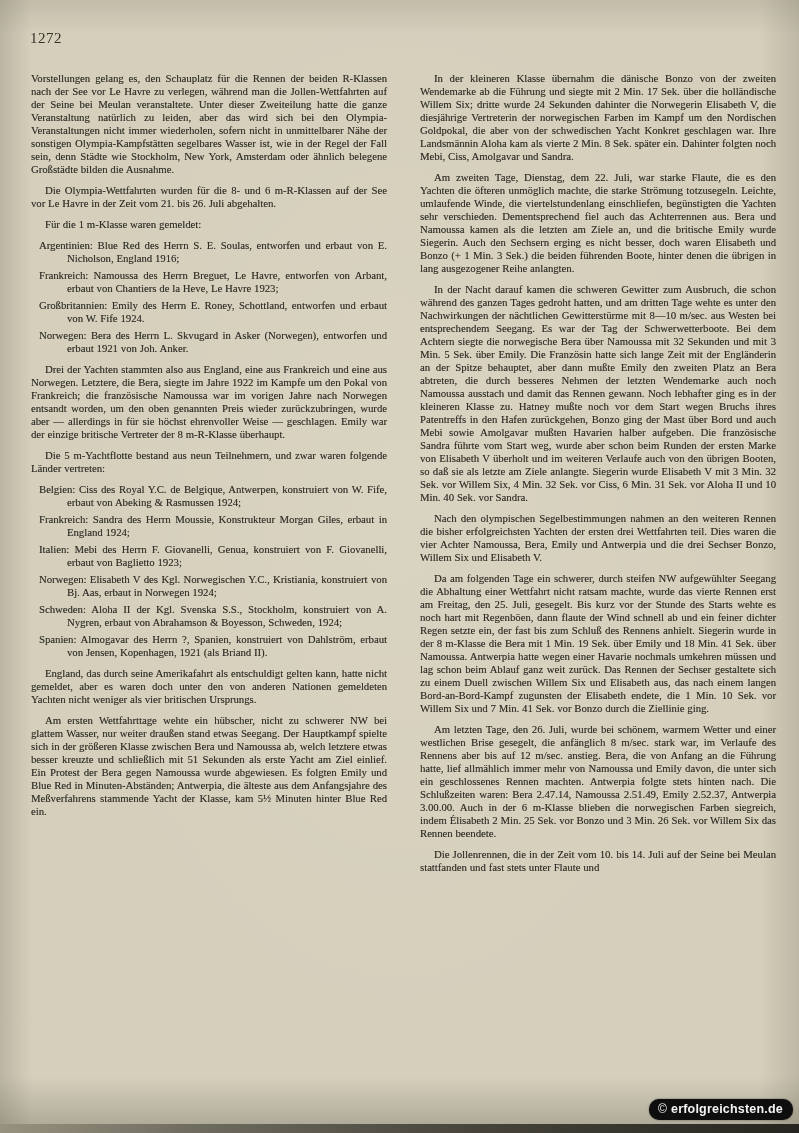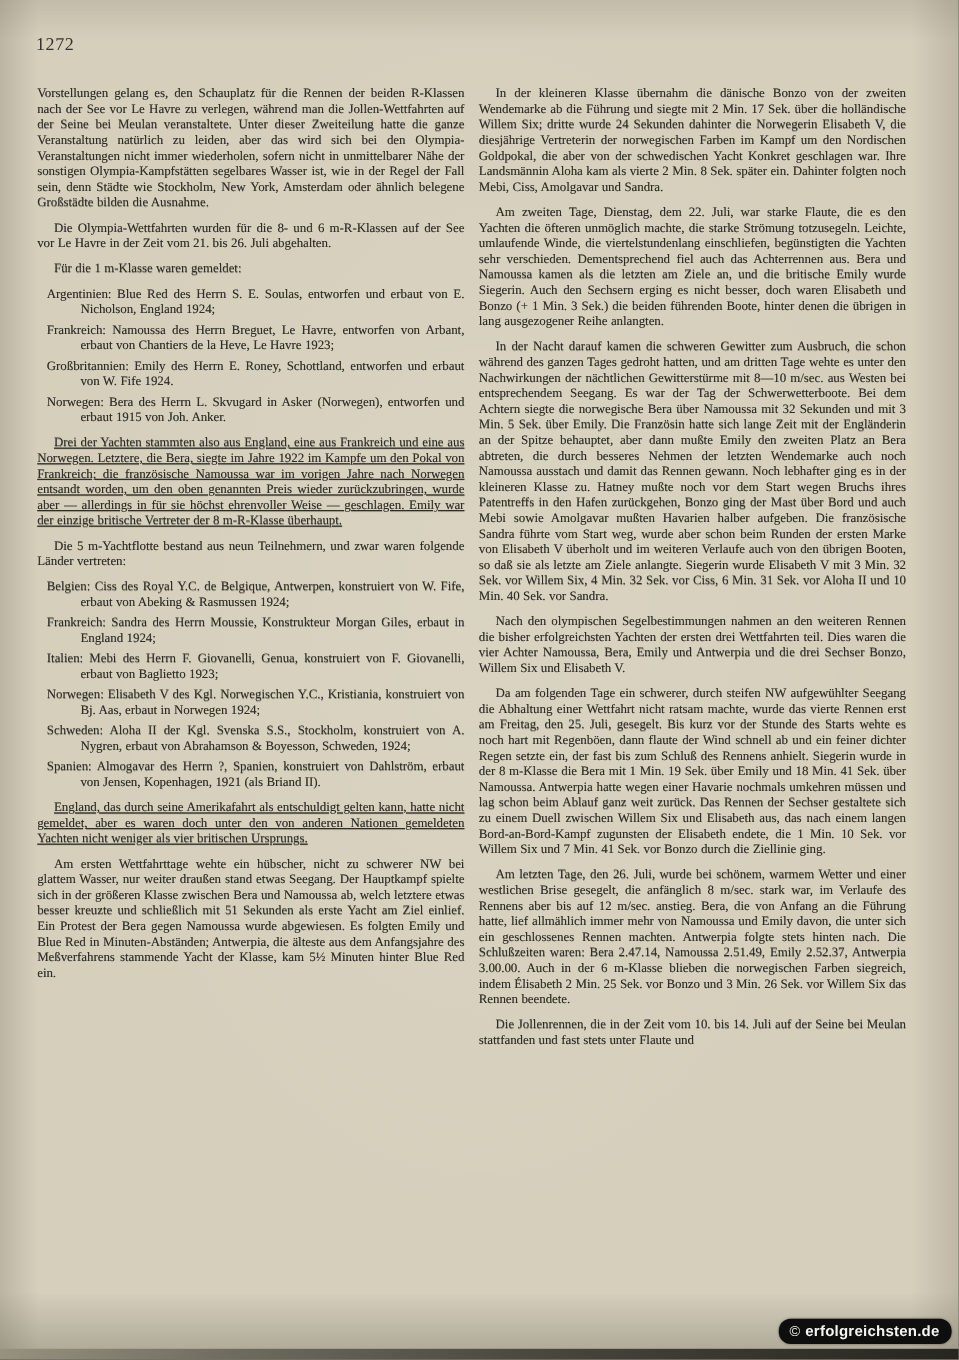--- a/index.html
+++ b/index.html
@@ -28,21 +28,21 @@
     font-size: 15px;
     letter-spacing: 0.5px;
     color: #34322b;
   }
   .content {
     position: absolute;
     top: 72px;
     left: 31px;
     width: 739px;
     display: flex;
-    gap: 12px;
+    gap: 33px;
   }
   .col {
     width: 356px;
     flex: 0 0 356px;
   }
   .para {
     margin: 0 0 8px 0;
     font-size: 10.7px;
     line-height: 13px;
     text-align: justify;
@@ -55,21 +55,20 @@
   .para.flush {
     text-indent: 0;
   }
   .para.entry {
     padding-left: 36px;
     text-indent: -28px;
     margin-bottom: 4px;
   }
   .para.after-entries {
     margin-top: 8px;
-    text-decoration: underline;
   }
   .scan-edge {
     position: absolute;
     left: 0;
     right: 0;
     bottom: 0;
     height: 9px;
     background: linear-gradient(to right, #97927f 0%, #6d6a5e 25%, #45433a 60%, #26251f 100%);
   }
   .watermark {
@@ -100,24 +99,24 @@
 <div class="page">
 
   <div class="page-number">1272</div>
 
   <div class="content">
 
     <div class="col">
       <p class="para flush">Vorstellungen gelang es, den Schauplatz für die Rennen der beiden R-Klassen nach der See vor Le Havre zu verlegen, während man die Jollen-Wettfahrten auf der Seine bei Meulan veranstaltete. Unter dieser Zweiteilung hatte die ganze Veranstaltung natürlich zu leiden, aber das wird sich bei den Olympia-Veranstaltungen nicht immer wiederholen, sofern nicht in unmittelbarer Nähe der sonstigen Olympia-Kampfstätten segelbares Wasser ist, wie in der Regel der Fall sein, denn Städte wie Stockholm, New York, Amsterdam oder ähnlich belegene Großstädte bilden die Ausnahme.</p>
       <p class="para">Die Olympia-Wettfahrten wurden für die 8- und 6 m-R-Klassen auf der See vor Le Havre in der Zeit vom 21. bis 26. Juli abgehalten.</p>
       <p class="para">Für die 1 m-Klasse waren gemeldet:</p>
-      <p class="para entry">Argentinien: Blue Red des Herrn S. E. Soulas, entworfen und erbaut von E. Nicholson, England 1924;</p>
+      <p class="para entry">Argentinien: Blue Red des Herrn S. E. Soulas, entworfen und erbaut von E. Nicholson, England 1916;</p>
       <p class="para entry">Frankreich: Namoussa des Herrn Breguet, Le Havre, entworfen von Arbant, erbaut von Chantiers de la Heve, Le Havre 1923;</p>
       <p class="para entry">Großbritannien: Emily des Herrn E. Roney, Schottland, entworfen und erbaut von W. Fife 1924.</p>
-      <p class="para entry">Norwegen: Bera des Herrn L. Skvugard in Asker (Norwegen), entworfen und erbaut 1915 von Joh. Anker.</p>
+      <p class="para entry">Norwegen: Bera des Herrn L. Skvugard in Asker (Norwegen), entworfen und erbaut 1921 von Joh. Anker.</p>
       <p class="para after-entries">Drei der Yachten stammten also aus England, eine aus Frankreich und eine aus Norwegen. Letztere, die Bera, siegte im Jahre 1922 im Kampfe um den Pokal von Frankreich; die französische Namoussa war im vorigen Jahre nach Norwegen entsandt worden, um den oben genannten Preis wieder zurückzubringen, wurde aber — allerdings in für sie höchst ehrenvoller Weise — geschlagen. Emily war der einzige britische Vertreter der 8 m-R-Klasse überhaupt.</p>
       <p class="para">Die 5 m-Yachtflotte bestand aus neun Teilnehmern, und zwar waren folgende Länder vertreten:</p>
       <p class="para entry">Belgien: Ciss des Royal Y.C. de Belgique, Antwerpen, konstruiert von W. Fife, erbaut von Abeking &amp; Rasmussen 1924;</p>
       <p class="para entry">Frankreich: Sandra des Herrn Moussie, Konstrukteur Morgan Giles, erbaut in England 1924;</p>
       <p class="para entry">Italien: Mebi des Herrn F. Giovanelli, Genua, konstruiert von F. Giovanelli, erbaut von Baglietto 1923;</p>
       <p class="para entry">Norwegen: Elisabeth V des Kgl. Norwegischen Y.C., Kristiania, konstruiert von Bj. Aas, erbaut in Norwegen 1924;</p>
       <p class="para entry">Schweden: Aloha II der Kgl. Svenska S.S., Stockholm, konstruiert von A. Nygren, erbaut von Abrahamson &amp; Boyesson, Schweden, 1924;</p>
       <p class="para entry">Spanien: Almogavar des Herrn ?, Spanien, konstruiert von Dahlström, erbaut von Jensen, Kopenhagen, 1921 (als Briand II).</p>
       <p class="para after-entries">England, das durch seine Amerikafahrt als entschuldigt gelten kann, hatte nicht gemeldet, aber es waren doch unter den von anderen Nationen gemeldeten Yachten nicht weniger als vier britischen Ursprungs.</p>
       <p class="para">Am ersten Wettfahrttage wehte ein hübscher, nicht zu schwerer NW bei glattem Wasser, nur weiter draußen stand etwas Seegang. Der Hauptkampf spielte sich in der größeren Klasse zwischen Bera und Namoussa ab, welch letztere etwas besser kreuzte und schließlich mit 51 Sekunden als erste Yacht am Ziel einlief. Ein Protest der Bera gegen Namoussa wurde abgewiesen. Es folgten Emily und Blue Red in Minuten-Abständen; Antwerpia, die älteste aus dem Anfangsjahre des Meßverfahrens stammende Yacht der Klasse, kam 5½ Minuten hinter Blue Red ein.</p>

